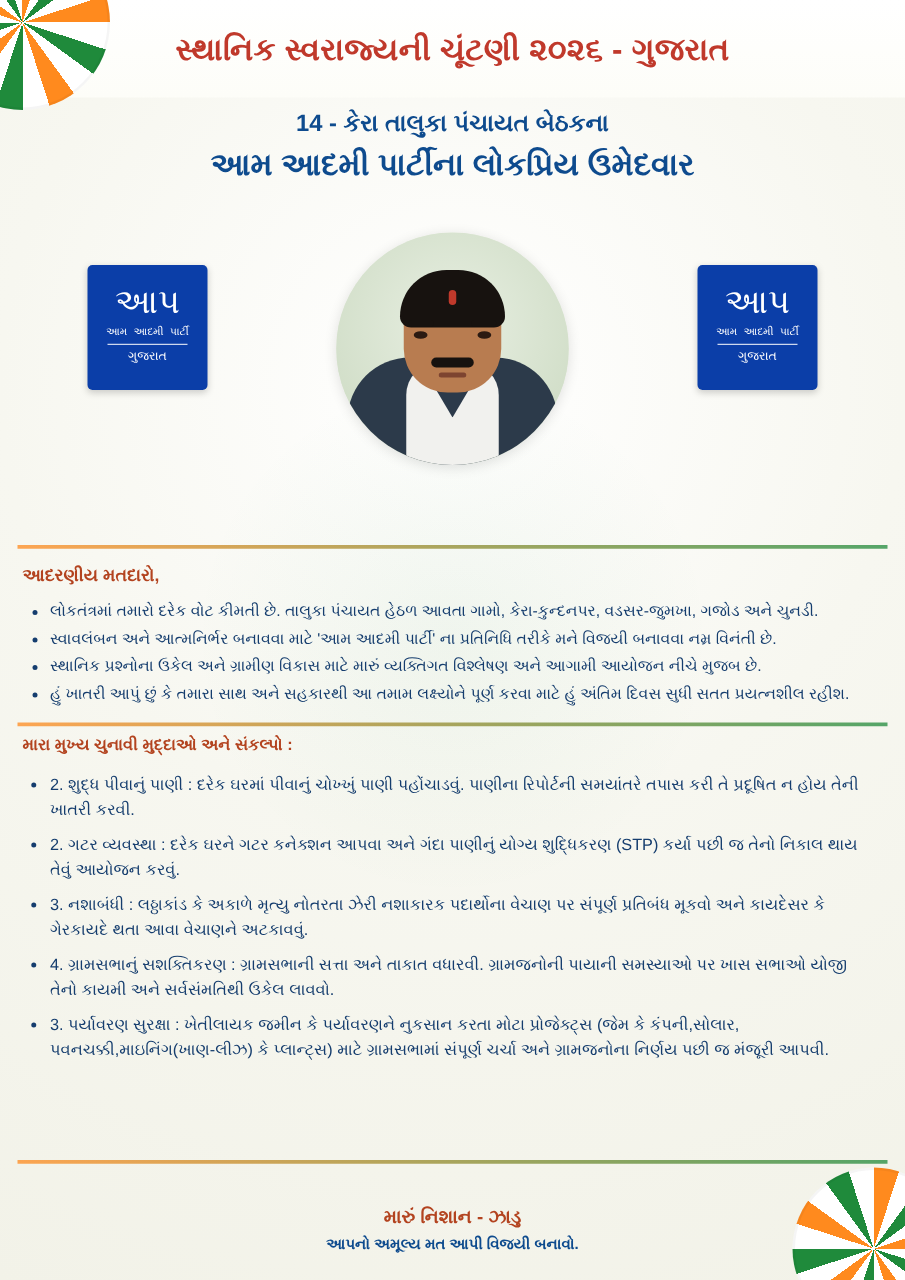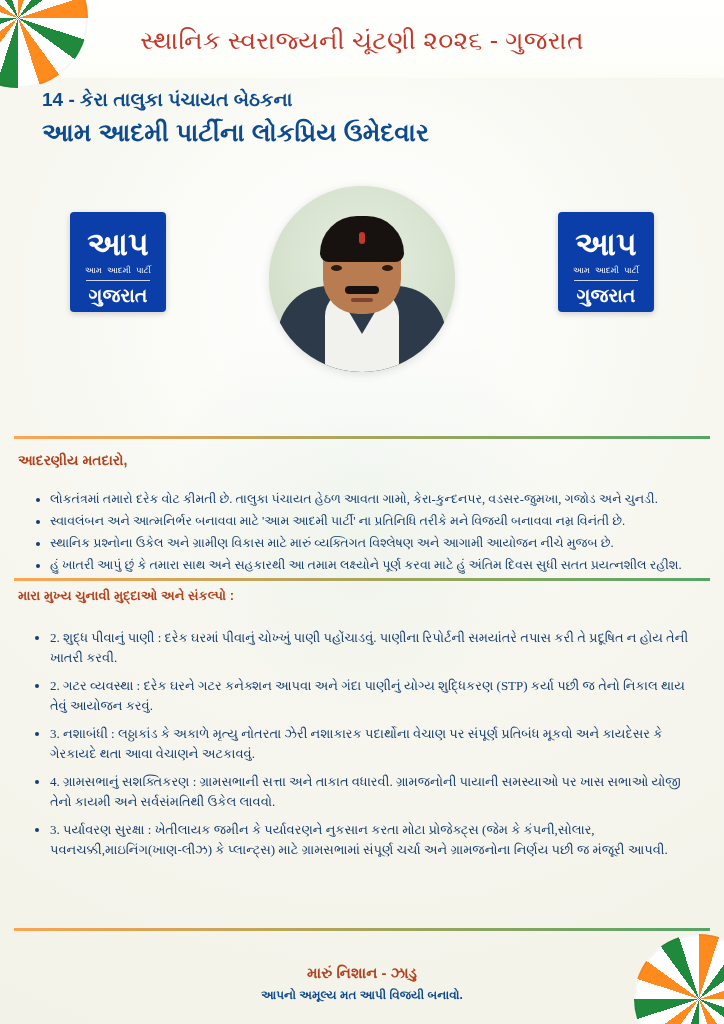--- a/index.html
+++ b/index.html
@@ -44,26 +44,26 @@
     position:absolute;width:60px;height:60px;background:#1f8a3b;
     opacity:.95;
   }
   .gc-tl{top:0;left:0;clip-path:polygon(0 0,100% 0,0 100%);background:#1f8a3b;}
   .gc-br{bottom:0;right:0;clip-path:polygon(100% 100%,100% 0,0 100%);background:#1f8a3b;}
 
   .title-bar{
     position:absolute;top:26px;left:0;right:0;text-align:center;
   }
   .title-main{
-    color:#c0392b;font-size:25px;font-weight:normal;letter-spacing:.2px;
+    color:#c0392b;font-size:25px;font-weight:bold;letter-spacing:.2px;
     text-shadow:0 1px 0 #fff;
   }
   .subtitle{
-    position:absolute;top:86px;left:0;right:0;color:#0e4b8e;
-    font-weight:bold;line-height:1.45;margin-left:42px;
+    position:absolute;top:86px;left:0;right:0;text-align:center;color:#0e4b8e;
+    font-weight:bold;line-height:1.45;
   }
   .sub1{font-size:19px;}
   .sub2{font-size:25px;}
 
   .hero{
     position:absolute;top:186px;left:0;right:0;height:190px;
   }
   .photo-wrap{
     position:absolute;left:50%;transform:translateX(-50%);top:0;
     width:186px;height:186px;border-radius:50%;
@@ -95,24 +95,24 @@
   .p-tilak{position:absolute;top:46px;left:50%;transform:translateX(-50%);
     width:6px;height:12px;background:#c0392b;border-radius:3px;}
 
   .logo{
     position:absolute;top:26px;width:96px;height:100px;background:#0b3ea8;
     border-radius:4px;color:#fff;text-align:center;
     box-shadow:0 2px 6px rgba(0,0,0,.18);
   }
   .logo-left{left:70px;}
   .logo-right{right:70px;}
-  .logo .aap{font-size:32px;font-weight:bold;line-height:1;margin-top:16px;}
+  .logo .aap{font-size:27px;font-weight:normal;line-height:1;margin-top:16px;}
   .logo .full{font-size:8.5px;margin-top:6px;font-family:Liberation Mono, monospace;}
   .logo .rule{width:64px;height:1px;background:#fff;margin:4px auto;opacity:.8;}
-  .logo .state{font-size:19px;font-weight:bold;}
+  .logo .state{font-size:10px;font-weight:normal;}
 
   .cand-name{
     position:absolute;top:386px;left:0;right:0;text-align:center;
     color:#0e4b8e;font-size:26px;font-weight:bold;
   }
 
   .divider{
     position:absolute;left:14px;right:14px;height:3px;
     background:linear-gradient(90deg,#ff8a1e,#1f8a3b);opacity:.75;
   }
@@ -124,21 +124,21 @@
     position:absolute;left:18px;color:#b3431f;font-weight:bold;font-size:14px;
   }
   .sec-addressee{top:452px;}
   .sec-points{top:588px;color:#b3431f;font-size:13px;}
 
   .list{
     position:absolute;left:18px;right:16px;color:#153d6e;font-size:12.6px;line-height:1.5;
   }
   .list-intro{top:474px;}
   .list li{margin-bottom:3px;}
-  .list ul{margin:16px;padding-left:16px;font-family:Liberation Serif, serif;}
+  .list ul{margin:6px;padding-left:16px;}
   .list-points{top:612px;font-size:13px;line-height:1.5;}
   .list-points li{margin-bottom:9px;}
 
   .footer{
     position:absolute;left:0;right:0;bottom:22px;text-align:center;
   }
   .f1{color:#b3431f;font-weight:bold;font-size:15px;}
   .f2{color:#0e4b8e;font-weight:bold;font-size:12px;margin-top:6px;}
 
   .wm{

